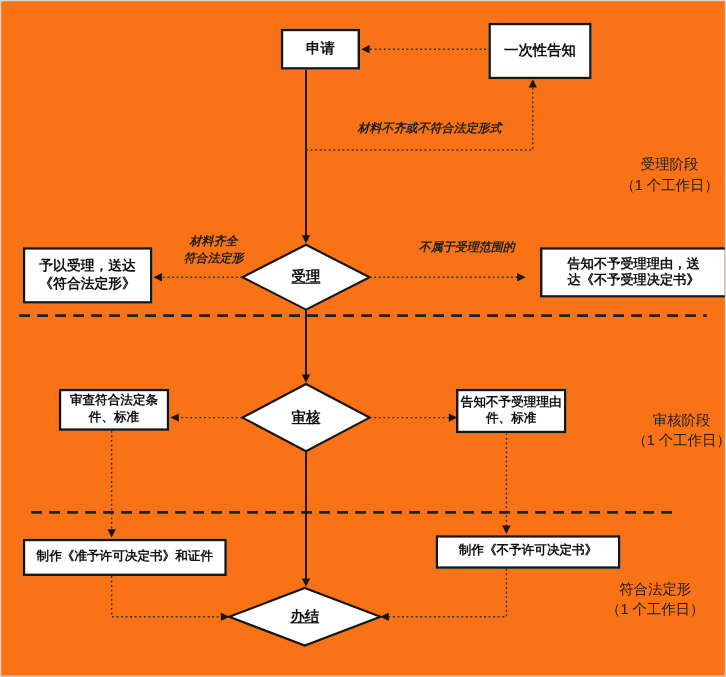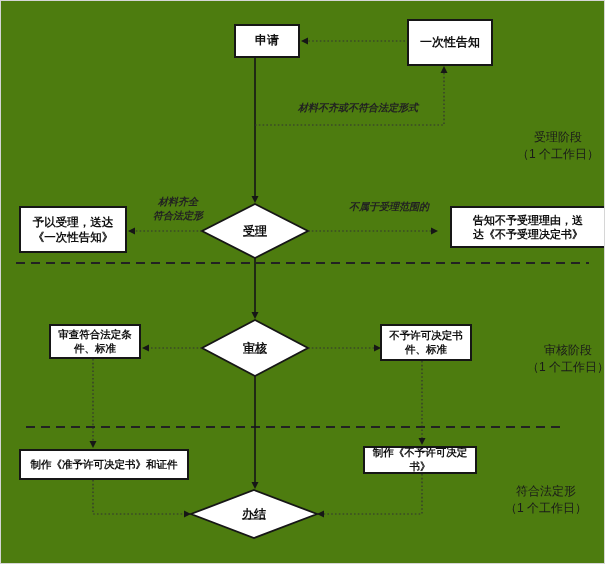--- a/index.html
+++ b/index.html
@@ -1,17 +1,17 @@
 <!DOCTYPE html>
 <html><head>
 <meta charset="utf-8">
 <style>
   html,body{margin:0;padding:0;background:#fff;}
   #canvas{
-    position:relative;width:605px;height:564px;background:#4d7c0f;
+    position:relative;width:605px;height:564px;background:#f97316;
     overflow:hidden;border:1px solid #d6d6d6;box-sizing:border-box;
     font-family:"Liberation Sans","DejaVu Sans",sans-serif;color:#111;
   }
   #wires{position:absolute;left:0;top:0;width:605px;height:564px;}
   .box{
     position:absolute;box-sizing:border-box;background:#fff;
     border:2px solid #161616;display:flex;flex-direction:column;
     align-items:center;justify-content:center;text-align:center;
     font-weight:600;line-height:1.3;
   }
@@ -94,43 +94,43 @@
   <div class="box fs12" style="left:233px;top:23px;width:66px;height:34px;">
     <div>申请</div>
   </div>
 
   <div class="box fs12" style="left:406px;top:18px;width:86px;height:47px;">
     <div>一次性告知</div>
   </div>
 
   <div class="box fs115" style="left:18px;top:205px;width:108px;height:47px;">
     <div>予以受理，送达</div>
-    <div>《一次性告知》</div>
+    <div>《符合法定形》</div>
   </div>
 
   <div class="box fs11" style="left:437px;top:205px;width:156px;height:42px;">
     <div>告知不予受理理由，送</div>
     <div>达《不予受理决定书》</div>
   </div>
 
   <div class="box fs105" style="left:48px;top:323px;width:92px;height:35px;">
     <div>审查符合法定条</div>
     <div>件、标准</div>
   </div>
 
   <div class="box fs105" style="left:379px;top:323px;width:92px;height:37px;">
-    <div>不予许可决定书</div>
+    <div>告知不予受理理由</div>
     <div>件、标准</div>
   </div>
 
   <div class="box fs105" style="left:18px;top:448px;width:170px;height:31px;">
     <div>制作《准予许可决定书》和证件</div>
   </div>
 
-  <div class="box fs105" style="left:362px;top:445px;width:114px;height:28px;">
+  <div class="box fs105" style="left:362px;top:445px;width:154px;height:28px;">
     <div>制作《不予许可决定书》</div>
   </div>
 
   <div class="node-label" style="left:254px;top:230px;">受理</div>
   <div class="node-label" style="left:254px;top:347px;">审核</div>
   <div class="node-label" style="left:253px;top:513px;">办结</div>
 
   <div class="edge-label" style="left:357px;top:100px;">材料不齐或不符合法定形式</div>
   <div class="edge-label" style="left:177px;top:194px;">
     <div>材料齐全</div>

